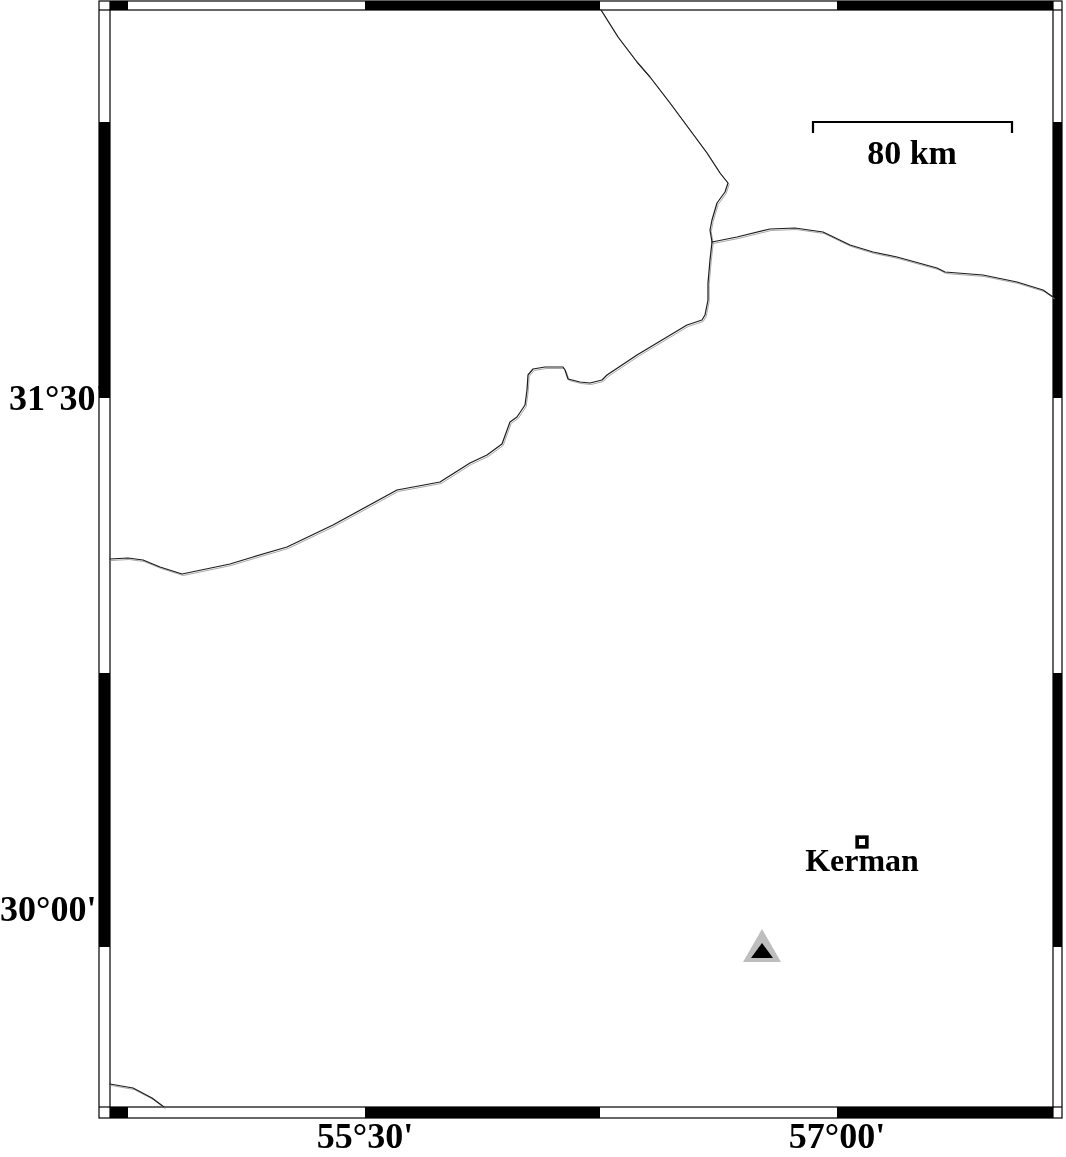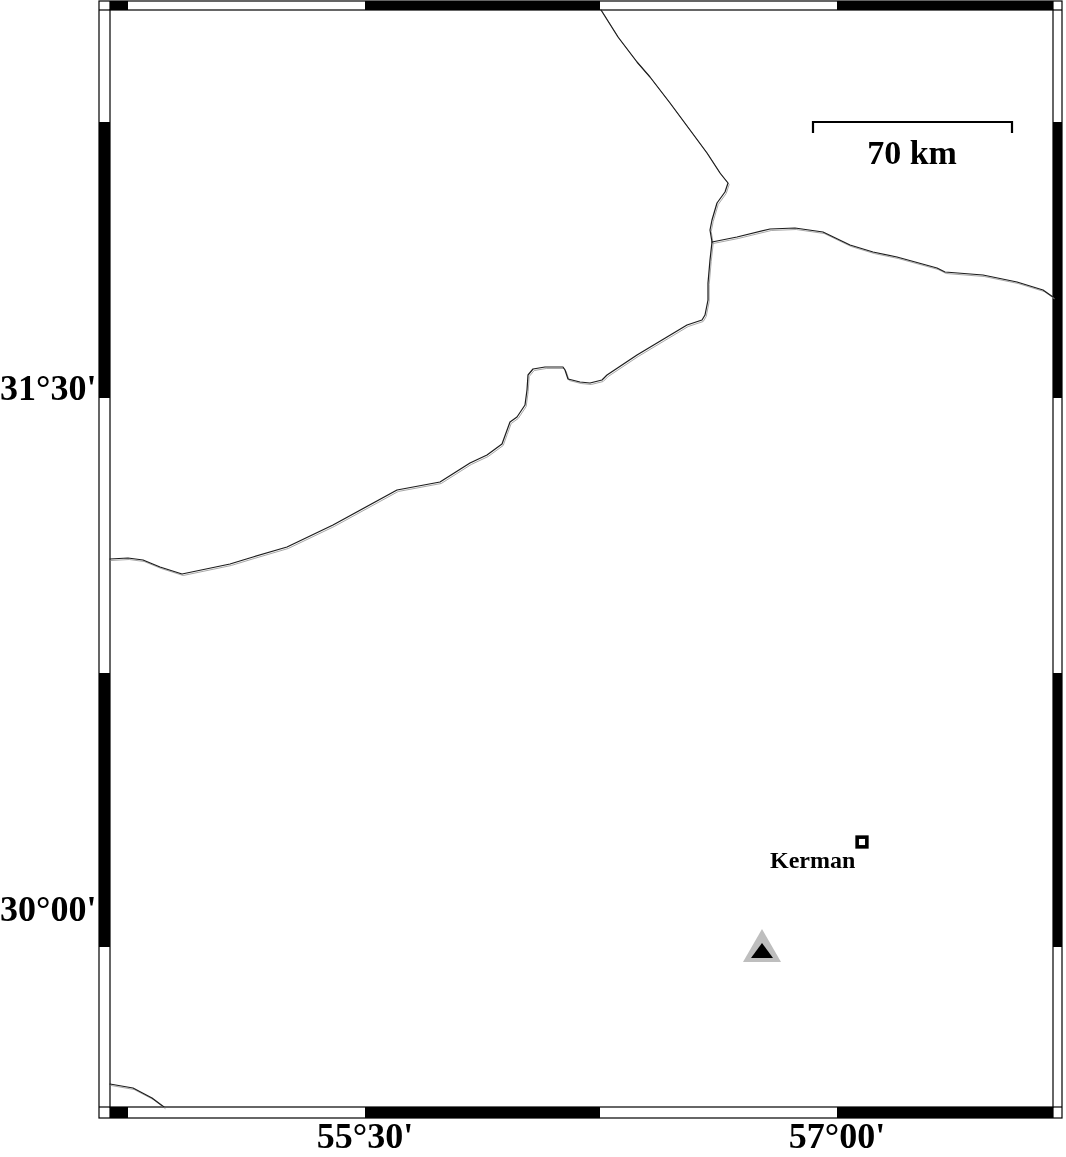--- a/index.html
+++ b/index.html
@@ -11,27 +11,27 @@
     overflow:hidden;
   }
   svg{position:absolute;left:0;top:0;}
   .lbl{
     position:absolute;
     font-weight:bold;
     color:#000;
     white-space:nowrap;
   }
   .lat{left:0;width:90px;text-align:right;font-size:36px;line-height:42px;}
-  #lat-0{top:367px;}
+  #lat-0{top:377px;padding-left:9px;}
   #lat-1{top:888px;}
   .lon{width:184px;text-align:center;font-size:36px;line-height:46px;top:1113px;}
   #lon-0{left:273px;}
   #lon-1{left:745px;}
   #scale-label{top:131px;left:820px;width:184px;text-align:center;font-size:34px;line-height:44px;}
-  #city-label{top:846px;left:770px;width:184px;text-align:left;font-size:24px;line-height:28px;}
+  #city-label{top:846px;left:770px;width:184px;text-align:center;font-size:32px;line-height:28px;}
 </style>
 </head>
 <body>
 
 <div class="stage">
   <svg id="map-svg" width="1066" height="1157" viewBox="0 0 1066 1157">
       <rect x="99" y="1" width="963" height="1117" fill="#ffffff" stroke="#000000" stroke-width="1.2"></rect>
       <rect x="110" y="10" width="943" height="1097" fill="#ffffff" stroke="#000000" stroke-width="1.2"></rect>
       <rect x="110" y="1" width="18" height="9" fill="#000000"></rect>
       <rect x="365" y="1" width="235" height="9" fill="#000000"></rect>
@@ -64,16 +64,16 @@
       <polygon points="762,929 743,962 781,962" fill="#bebebe"></polygon>
       <polygon points="762,943 751,958 773,958" fill="#000000"></polygon>
     </svg>
 
   <div class="lbl lat" id="lat-0">31°30'</div>
   <div class="lbl lat" id="lat-1">30°00'</div>
 
   <div class="lbl lon" id="lon-0">55°30'</div>
   <div class="lbl lon" id="lon-1">57°00'</div>
 
-  <div class="lbl" id="scale-label">70 km</div>
+  <div class="lbl" id="scale-label">80 km</div>
 
   <div class="lbl" id="city-label">Kerman</div>
 </div>
 
 </body></html>

